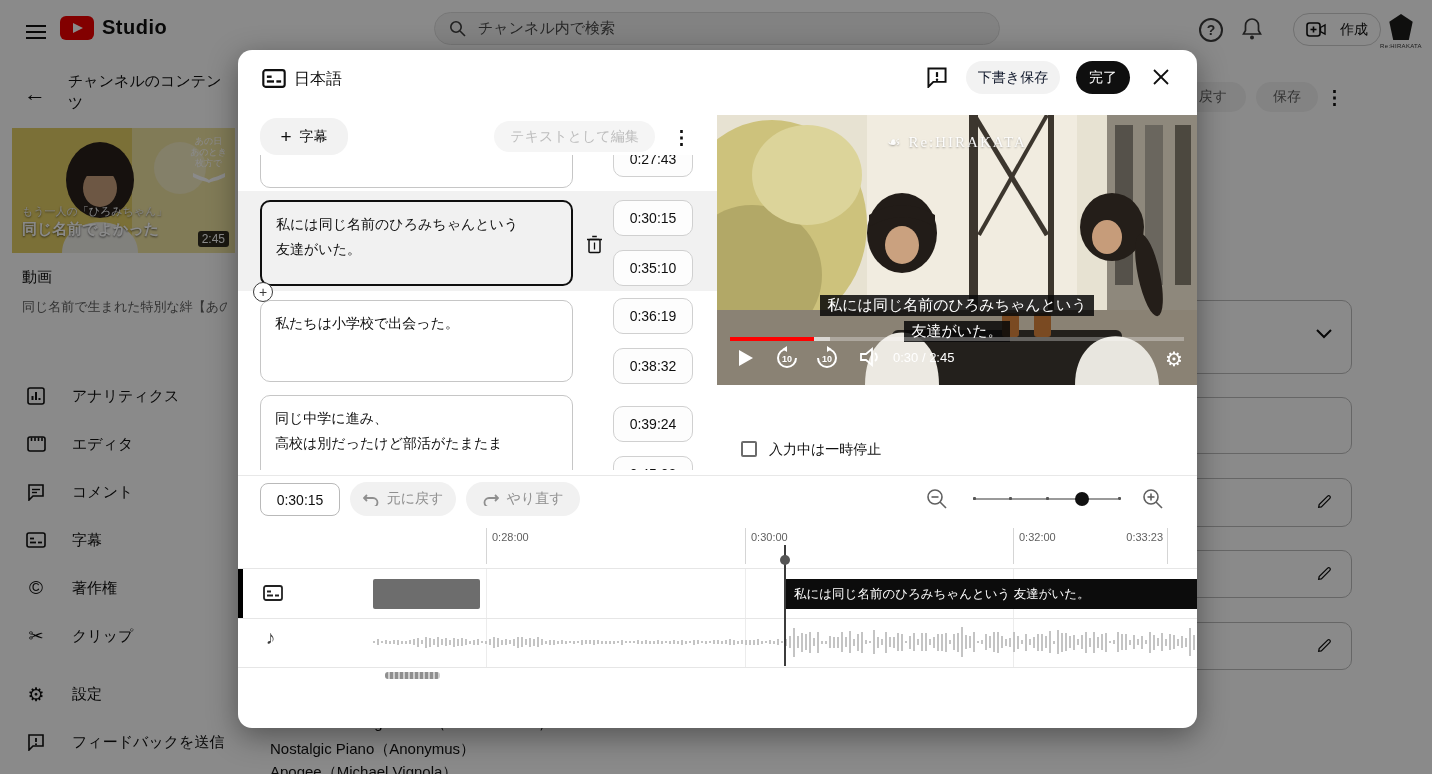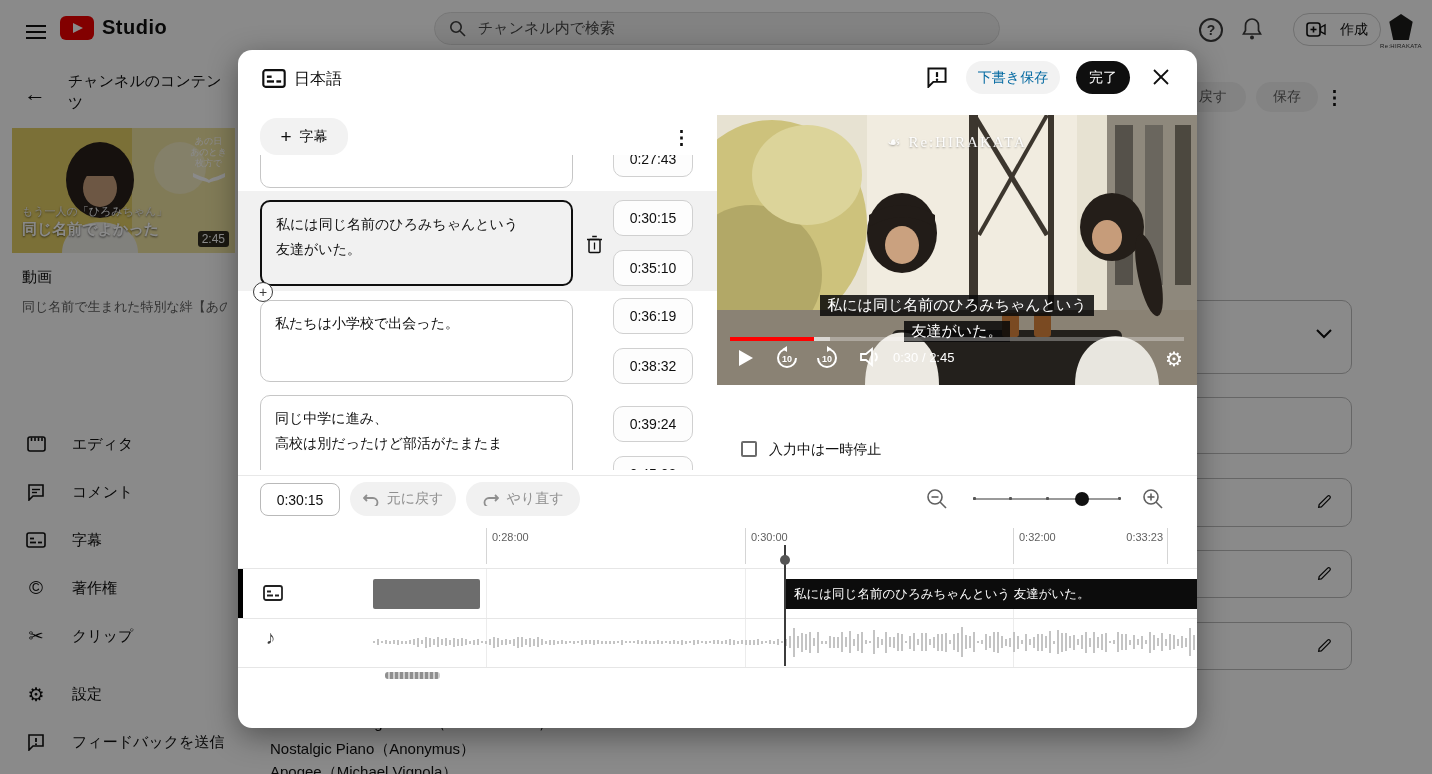--- a/index.html
+++ b/index.html
@@ -161,20 +161,31 @@
         </svg>
       </div>
       <div class="cap1">もう一人の「ひろみちゃん」</div>
       <div class="cap2">同じ名前でよかった</div>
       <div class="dur">2:45</div>
     </div>
 
     <div class="abs" style="left:22px;top:268px;font-size:15px;font-weight:500;">動画</div>
     <div class="abs" style="left:22px;top:298px;font-size:13px;color:#606060;width:205px;white-space:nowrap;overflow:hidden;">同じ名前で生まれた特別な絆【あの...</div>
 
+    <div class="sb-item" style="top:372px;">
+      <span class="ic">
+          <svg width="18" height="18" viewBox="0 0 18 18">
+            <rect x="1" y="1" width="16" height="16" rx="2" fill="none" stroke="#0f0f0f" stroke-width="1.6"></rect>
+            <line x1="5.5" y1="13" x2="5.5" y2="9" stroke="#0f0f0f" stroke-width="2"></line>
+            <line x1="9" y1="13" x2="9" y2="5" stroke="#0f0f0f" stroke-width="2"></line>
+            <line x1="12.5" y1="13" x2="12.5" y2="11" stroke="#0f0f0f" stroke-width="2"></line>
+          </svg>
+        </span>
+      <span>アナリティクス</span>
+    </div>
     <div class="sb-item" style="top:468px;">
       <span class="ic">
           <svg width="18" height="18" viewBox="0 0 18 18">
             <path d="M2 2 h14 v11 h-10 l-4 4 Z" fill="none" stroke="#0f0f0f" stroke-width="1.6"></path>
             <line x1="5" y1="6.5" x2="13" y2="6.5" stroke="#0f0f0f" stroke-width="1.4"></line>
             <line x1="5" y1="9.5" x2="10" y2="9.5" stroke="#0f0f0f" stroke-width="1.4"></line>
           </svg>
         </span>
       <span>コメント</span>
     </div>
@@ -265,34 +276,37 @@
       <line x1="12" y1="10.5" x2="16" y2="10.5" stroke="#0f0f0f" stroke-width="2"></line>
       <line x1="4" y1="6.5" x2="8" y2="6.5" stroke="#0f0f0f" stroke-width="2"></line>
     </svg>
     <div class="abs mtitle" style="left:56px;top:19px;">日本語</div>
 
     <svg class="abs" style="left:688px;top:16px;" width="22" height="22" viewBox="0 0 18 18">
       <path d="M2 2 h14 v11 h-10 l-4 4 Z" fill="none" stroke="#0f0f0f" stroke-width="1.6"></path>
       <line x1="9" y1="5" x2="9" y2="9" stroke="#0f0f0f" stroke-width="1.8"></line>
         <circle cx="9" cy="11.3" r="1" fill="#0f0f0f"></circle>
     </svg>
-    <div class="abs hdr-pill" style="left:728px;top:11px;width:94px;background:#f2f2f2;color:#0369a1;">
+    <div class="abs hdr-pill" style="left:728px;top:11px;width:94px;background:#f2f2f2;color:#0f172a;">
         <span>下書き保存</span>
       </div>
     <div class="abs hdr-pill" style="left:838px;top:11px;width:54px;background:#0f0f0f;color:#fff;">
         <span>完了</span>
       </div>
     <svg class="abs" style="left:913px;top:17px;" width="20" height="20" viewBox="0 0 20 20">
       <line x1="3" y1="3" x2="17" y2="17" stroke="#0f0f0f" stroke-width="1.8"></line>
         <line x1="17" y1="3" x2="3" y2="17" stroke="#0f0f0f" stroke-width="1.8"></line>
     </svg>
 
     <div class="abs pillbtn" style="left:22px;top:68px;width:88px;height:37px;font-weight:500;">
       <span style="font-size:19px;font-weight:400;">+</span>
       <span>字幕</span>
+    </div>
+    <div class="abs pillbtn" style="left:256px;top:71px;width:161px;height:31px;background:#f5f5f5;color:#bdbdbd;">
+      <span>テキストとして編集</span>
     </div>
     <div class="abs kebab" style="left:434px;top:78px;">⋮</div>
 
     <div class="abs" style="left:0;top:105px;width:479px;height:315px;overflow:hidden;">
 
       <div class="abs capbox" style="left:22px;top:-60px;width:313px;height:93px;"></div>
       <div class="tcode" style="left:375px;top:-14px;">0:27:43</div>
 
       <div class="rowstrip" style="top:36px;height:100px;"></div>
       <div class="abs capbox selbox" style="left:22px;top:45px;width:313px;height:86px;">

